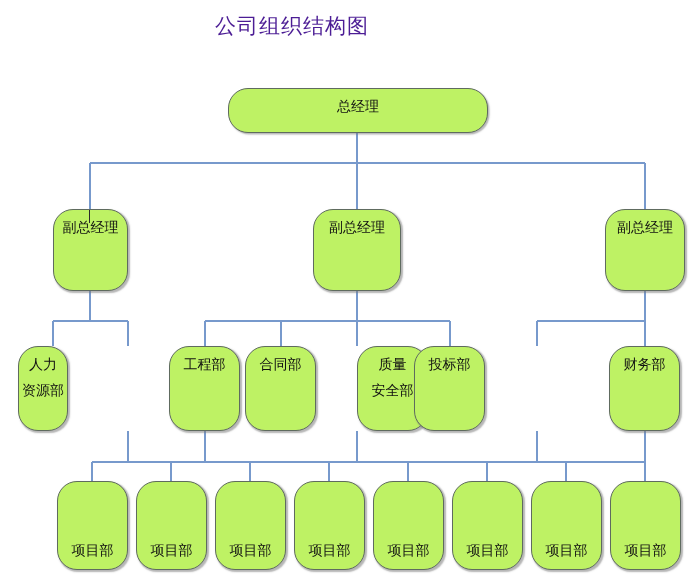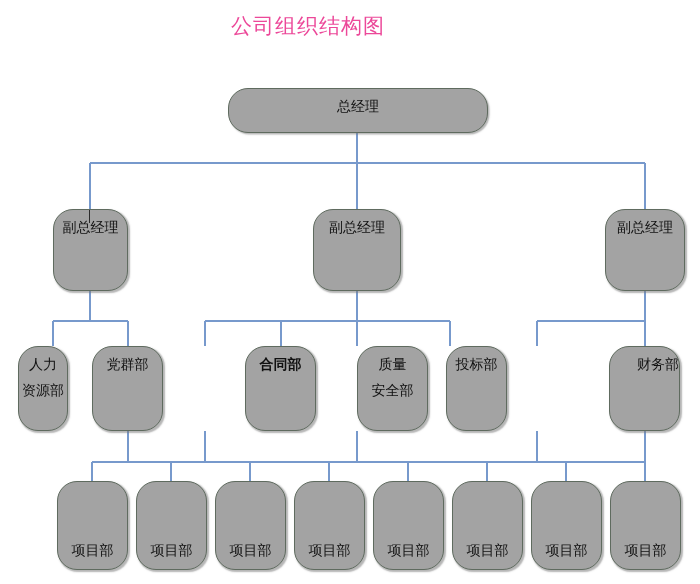--- a/index.html
+++ b/index.html
@@ -12,26 +12,26 @@
   }
   #chart {
     position: relative;
     width: 700px;
     height: 584px;
     background: #ffffff;
     overflow: hidden;
   }
   #title {
     position: absolute;
-    left: 16px;
+    left: 0;
     top: 12px;
     width: 584px;
     text-align: center;
     font-size: 21px;
-    color: #ec4899;
+    color: #4c1d95;
     letter-spacing: 1px;
     font-weight: 400;
   }
   
   #wires {
     position: absolute;
     left: 0;
     top: 0;
     width: 700px;
     height: 584px;
@@ -39,21 +39,21 @@
   #boxes {
     position: absolute;
     left: 0;
     top: 0;
     width: 700px;
     height: 584px;
   }
   .node {
     position: absolute;
     box-sizing: border-box;
-    background: #a3a3a3;
+    background: #bef264;
     border: 1px solid #5f6b5f;
     border-radius: 20px;
     box-shadow: 1.5px 1.5px 1.5px rgba(120,120,120,0.55);
     display: flex;
     flex-direction: column;
     align-items: center;
     color: #111111;
     font-size: 14px;
     line-height: 1.85;
     overflow: hidden;
@@ -142,34 +142,34 @@
       <span class="line">副总经理</span>
     </div>
     <div class="node top" style="left:605px; top:209px; width:80px; height:82px;">
       <span class="line">副总经理</span>
     </div>
 
     <div class="node top" style="left:18px; top:346px; width:50px; height:85px;">
       <span class="line">人力</span>
       <span class="line">资源部</span>
     </div>
-    <div class="node top" style="left:92px; top:346px; width:71px; height:85px;">
-      <span class="line">党群部</span>
+    <div class="node top" style="left:169px; top:346px; width:71px; height:85px;">
+      <span class="line">工程部</span>
     </div>
-    <div class="node top" style="left:245px; top:346px; width:71px; height:85px;font-weight:bold;">
+    <div class="node top" style="left:245px; top:346px; width:71px; height:85px;">
       <span class="line">合同部</span>
     </div>
     <div class="node top" style="left:321px; top:346px; width:71px; height:85px;margin-left:36px;">
       <span class="line">质量</span>
       <span class="line">安全部</span>
     </div>
-    <div class="node top" style="left:414px; top:346px; width:61px; height:85px;margin-left:32px;">
+    <div class="node top" style="left:414px; top:346px; width:71px; height:85px;">
       <span class="line">投标部</span>
     </div>
-    <div class="node top" style="left:609px; top:346px; width:71px; height:85px;align-items:flex-end;">
+    <div class="node top" style="left:609px; top:346px; width:71px; height:85px;">
       <span class="line">财务部</span>
     </div>
 
     <div class="node bottom" style="left:57px; top:481px; width:71px; height:89px;">
       <span class="line">项目部</span>
     </div>
     <div class="node bottom" style="left:136px; top:481px; width:71px; height:89px;">
       <span class="line">项目部</span>
     </div>
     <div class="node bottom" style="left:215px; top:481px; width:71px; height:89px;">

